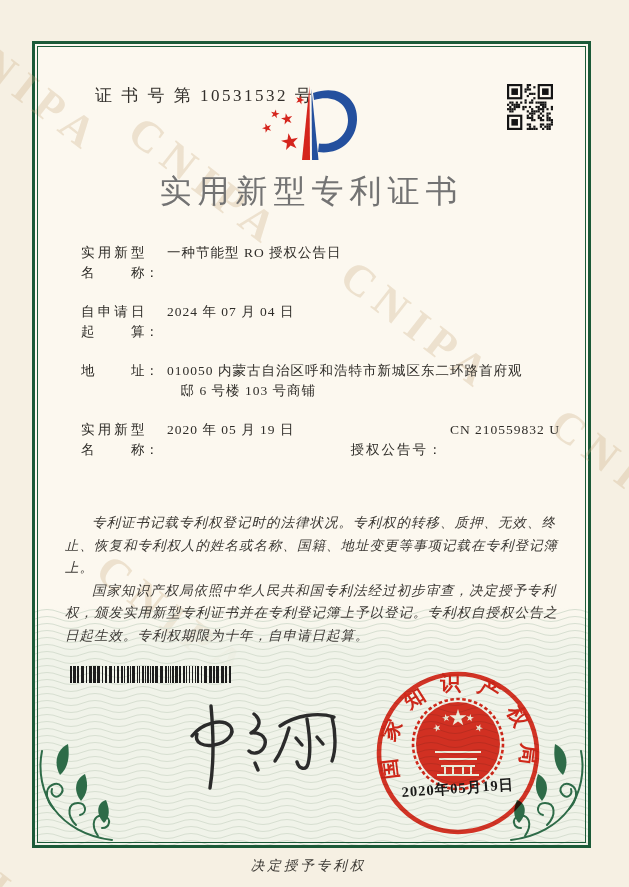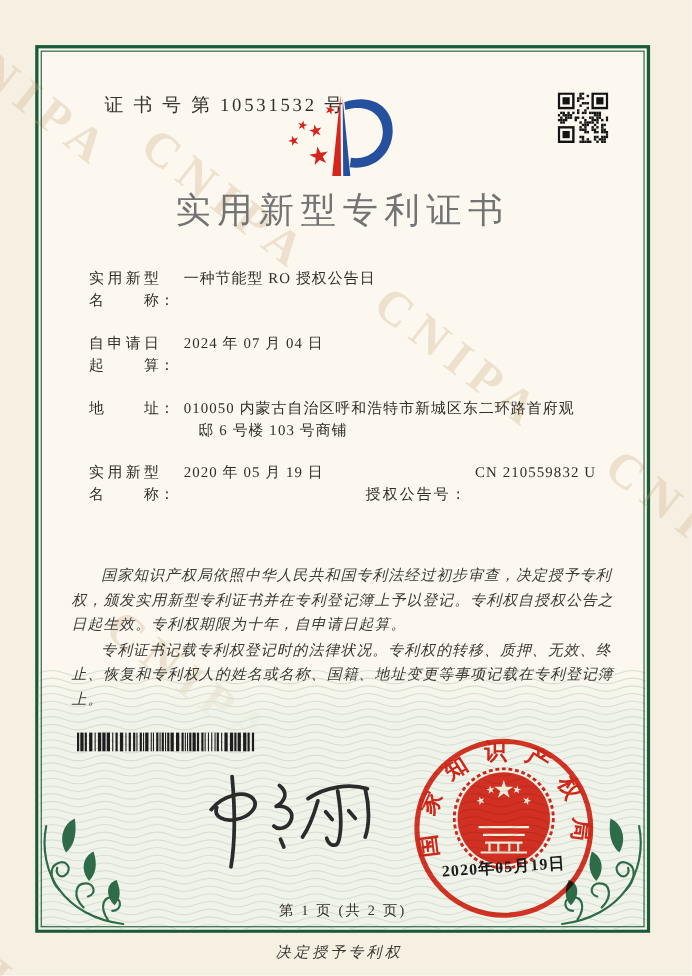--- a/index.html
+++ b/index.html
@@ -19,21 +19,21 @@
   .qr{position:absolute;left:472px;top:40px;width:46px;height:46px;z-index:2;}
   .title{position:absolute;left:0;right:0;top:126px;text-align:center;font-size:32px;font-weight:400;
          letter-spacing:6px;color:#737373;z-index:2;}
   .fields{position:absolute;left:30px;right:26px;top:199px;z-index:2;font-size:13.5px;color:#2f2d29;}
   .frow{margin-bottom:19px;line-height:20px;letter-spacing:.5px;}
   .flabel{display:inline-block;width:64px;text-align:justify;text-align-last:justify;margin-left:16px;}
   .fcolon{display:inline-block;margin-right:8px;}
   .fvalue{letter-spacing:1px;display:inline-block;vertical-align:top;}
   .vline{display:block;}
   .vline.ind{text-indent:1em;}
-  .pair2{margin-left:38px;}
+  .pair2{margin-left:56px;}
   .flabel2{letter-spacing:2px;}
   .legal{position:absolute;left:30px;right:28px;top:468px;z-index:2;font-size:13.5px;line-height:1.67;
          letter-spacing:1px;color:#3b3834;font-style:italic;}
   .legal p{margin:0;text-indent:2em;}
   .barcode{position:absolute;left:35px;top:622px;width:163px;height:17px;z-index:2;}
   .barcode div{position:absolute;top:0;bottom:0;background:#1d1d1d;}
   .signer{position:absolute;left:31px;top:691px;z-index:2;font-size:15.5px;letter-spacing:4px;color:#2c2a27;}
   .signer div{margin-bottom:13px;}
   .signature{position:absolute;left:145px;top:652px;width:172px;height:108px;z-index:2;}
   .seal{position:absolute;left:338px;top:624px;width:170px;height:170px;z-index:4;mix-blend-mode:multiply;}
@@ -258,22 +258,22 @@
       </div>
       <div class="frow">
         <span class="flabel">地址</span><span class="fcolon">：</span><span class="fvalue"><span class="vline">010050 内蒙古自治区呼和浩特市新城区东二环路首府观</span><span class="vline ind">邸 6 号楼 103 号商铺</span></span>
       </div>
       <div class="frow">
         <span class="flabel">实用新型名称</span><span class="fcolon">：</span><span class="fvalue">2020 年 05 月 19 日</span><span class="pair2"><span class="flabel2">授权公告号</span><span class="fcolon">：</span><span class="fvalue">CN 210559832 U</span></span>
       </div>
     </div>
 
     <div class="legal">
+      <p>专利证书记载专利权登记时的法律状况。专利权的转移、质押、无效、终止、恢复和专利权人的姓名或名称、国籍、地址变更等事项记载在专利登记簿上。</p>
       <p>国家知识产权局依照中华人民共和国专利法经过初步审查，决定授予专利权，颁发实用新型专利证书并在专利登记簿上予以登记。专利权自授权公告之日起生效。专利权期限为十年，自申请日起算。</p>
-      <p>专利证书记载专利权登记时的法律状况。专利权的转移、质押、无效、终止、恢复和专利权人的姓名或名称、国籍、地址变更等事项记载在专利登记簿上。</p>
     </div>
 
     <div class="barcode" id="barcode">
         <div style="left:0px;width:2px"></div>
         <div style="left:3px;width:3px"></div>
         <div style="left:7px;width:2px"></div>
         <div style="left:11px;width:3px"></div>
         <div style="left:16px;width:1px"></div>
         <div style="left:19px;width:3px"></div>
         <div style="left:23px;width:3px"></div>
@@ -384,17 +384,16 @@
         <path d="M40,88 C30,78 32,66 42,66 C50,66 52,76 44,78"></path>
         <path d="M62,99 C54,87 58,77 68,79 C76,81 74,91 66,91"></path>
       </g>
       <g fill="#2e6b48">
         <path d="M24,38 C17,26 21,12 32,7 C34,20 32,31 24,38 Z"></path>
         <path d="M45,64 C37,54 39,42 49,37 C53,49 51,57 45,64 Z"></path>
         <path d="M68,86 C60,78 60,66 70,63 C74,73 74,80 68,86 Z"></path>
       </g>
     </svg>
 
-    <div class="page-info">第 1 页 (共 2 页)</div>
   </div>
 
   <div class="continuation">决定授予专利权</div>
 </div>
 
 </body></html>

